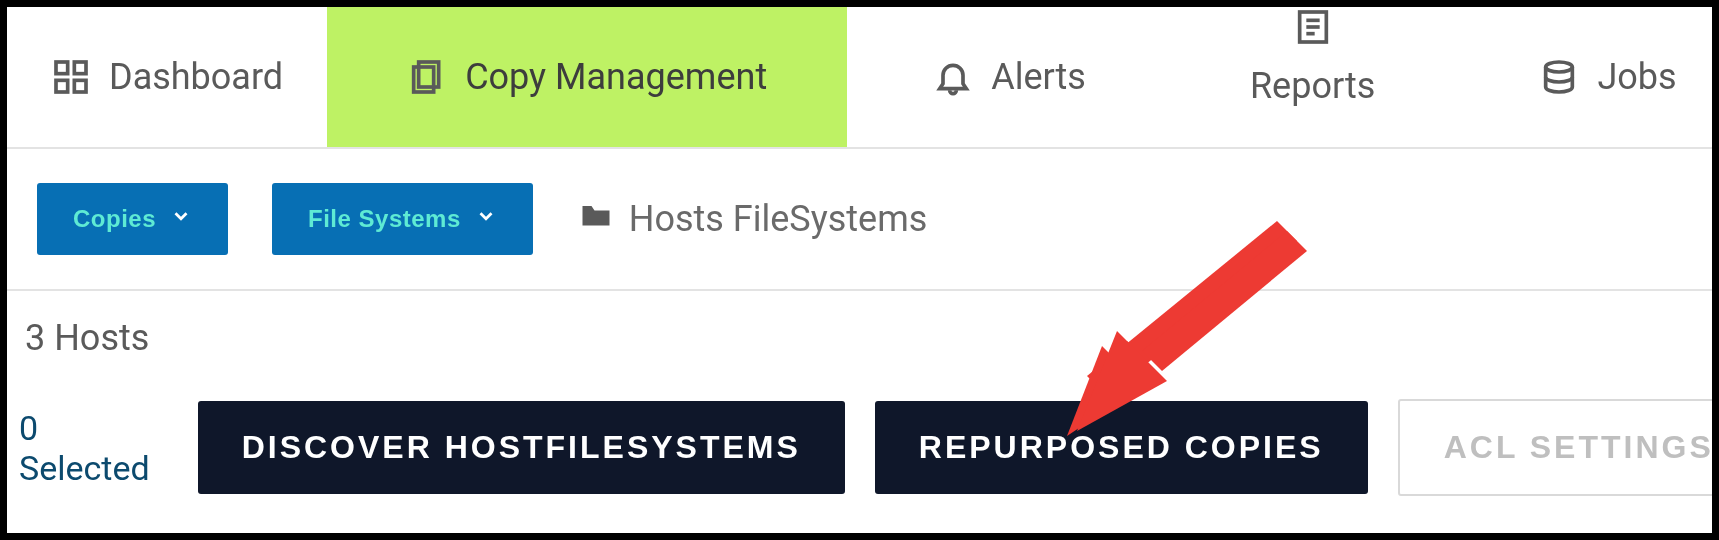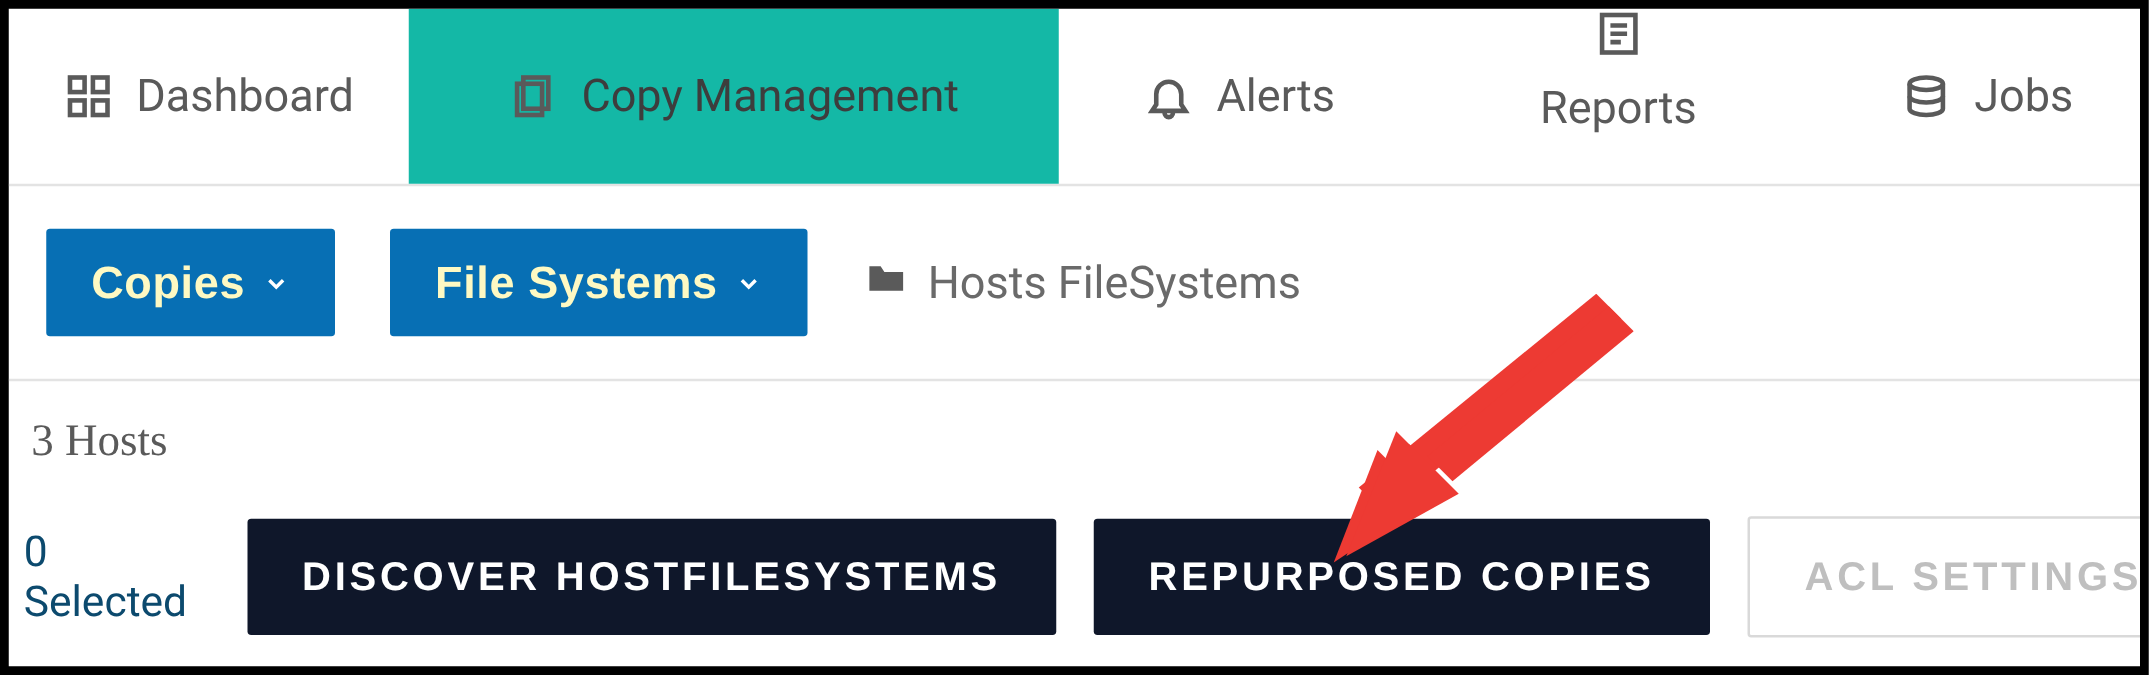--- a/index.html
+++ b/index.html
@@ -22,42 +22,42 @@
   .tab {
     display: flex;
     align-items: center;
     gap: 18px;
     padding: 0 44px;
     font-size: 36px;
     color: #5a5a5a;
     cursor: pointer;
     white-space: nowrap;
   }
-  .tab.active { background: #14b8a6; color:#3d3d3d; }
+  .tab.active { background: #bef264; color:#3d3d3d; }
   .tab .icon { display:inline-flex; width:40px; height:40px; align-items:center; justify-content:center; }
   .tab svg { width:40px; height:40px; stroke:#5a5a5a; fill:none; stroke-width:2.2; }
 
   
   .tab.t-copy   { padding-left: 80px; padding-right: 80px; }
-  .tab.t-alerts { padding-left: 68px; }
+  .tab.t-alerts { padding-left: 86px; }
   .tab.t-reports{ padding-left: 120px; flex-direction: column; }
   .tab.t-jobs   { padding-left: 120px; padding-right: 120px; }
 
   
   .subbar {
     display:flex;
     align-items:center;
     gap: 44px;
     padding: 34px 30px 34px 30px;
     border-bottom:2px solid #e3e3e3;
   }
   .dropbtn {
     background:#076fb4;
-    color:#fef9c3;
-    font-size:36px;
+    color:#5eead4;
+    font-size:24px;
     font-weight:600;
     letter-spacing:0.5px;
     padding:22px 36px;
     border:none;
     border-radius:3px;
     display:flex;
     align-items:center;
     gap:14px;
     cursor:pointer;
     justify-content:center;
@@ -68,21 +68,21 @@
     display:flex;
     align-items:center;
     gap:14px;
     font-size:36px;
     color:#6a6a6a;
   }
   .crumb svg { width:38px; height:36px; fill:#5a5a5a; }
 
   
   .content { padding: 26px 30px 10px 12px; position:relative; }
-  .hostcount { font-size:36px; color:#5a5a5a; margin-bottom:40px; margin-left:6px;font-family:Liberation Serif, serif; }
+  .hostcount { font-size:36px; color:#5a5a5a; margin-bottom:40px; margin-left:6px; }
 
   .actionrow {
     display:flex;
     align-items:center;
     gap:30px;
   }
   .selcount { font-size:34px; color:#0c4a6e; margin-right:18px; }
   .bigbtn {
     font-size:32px;
     font-weight:700;

